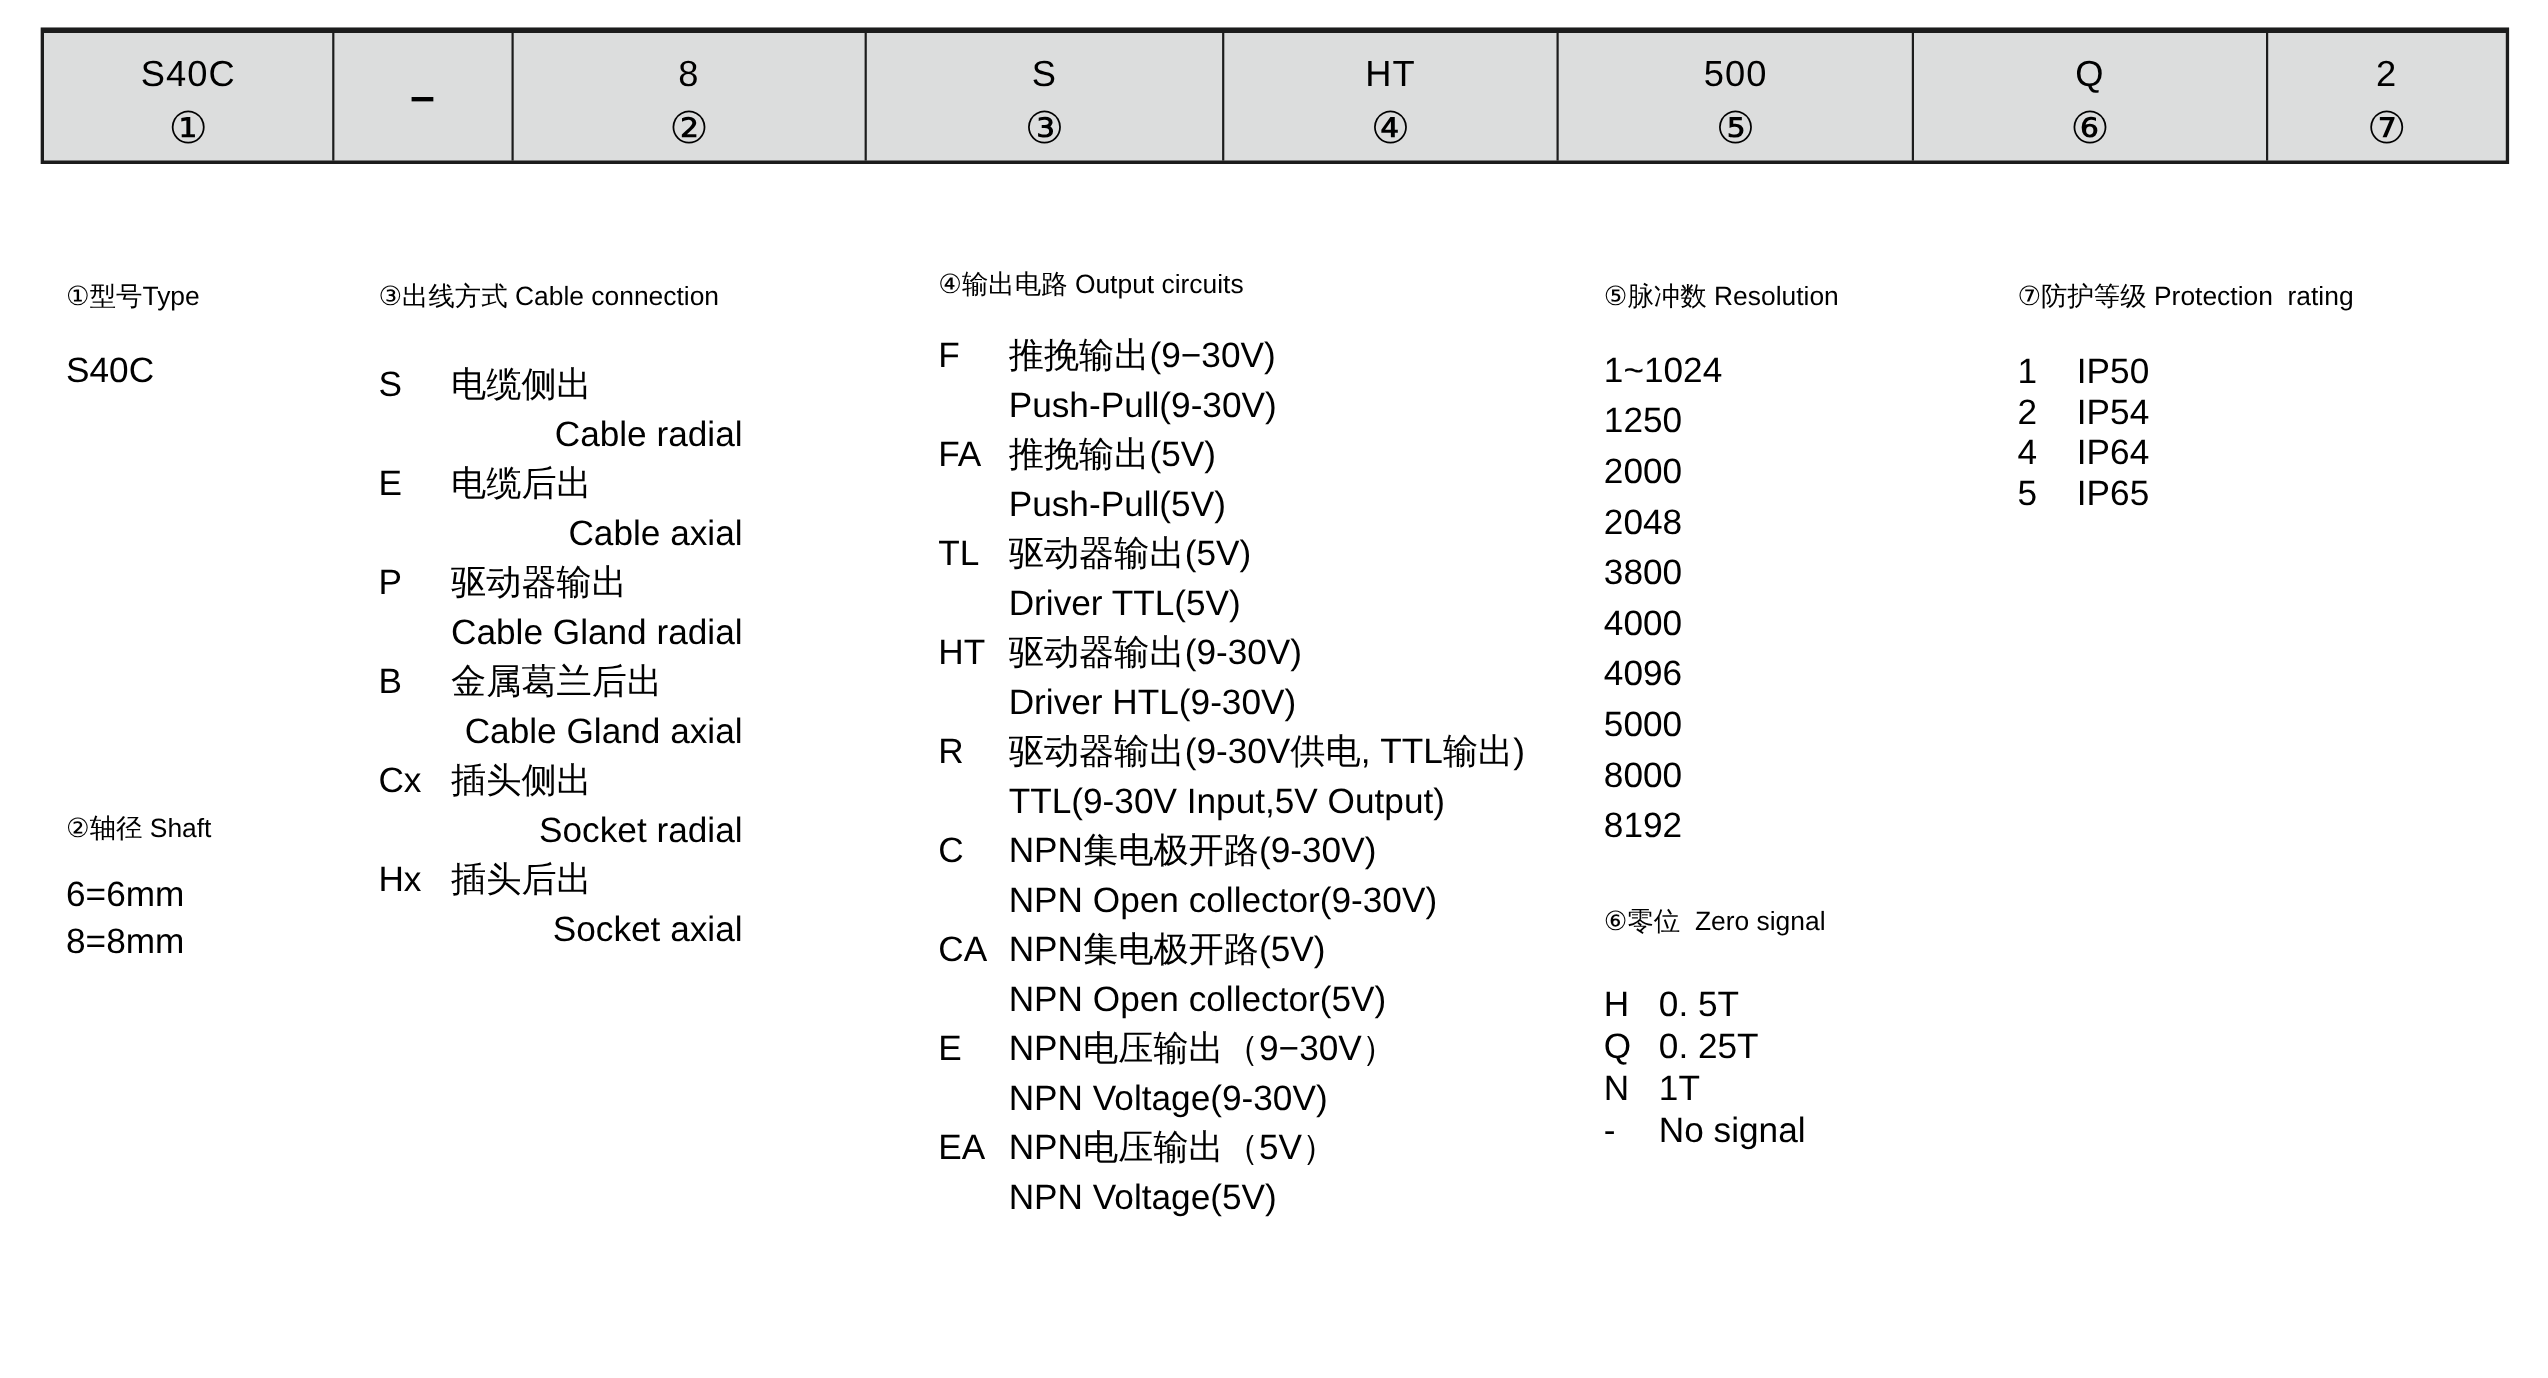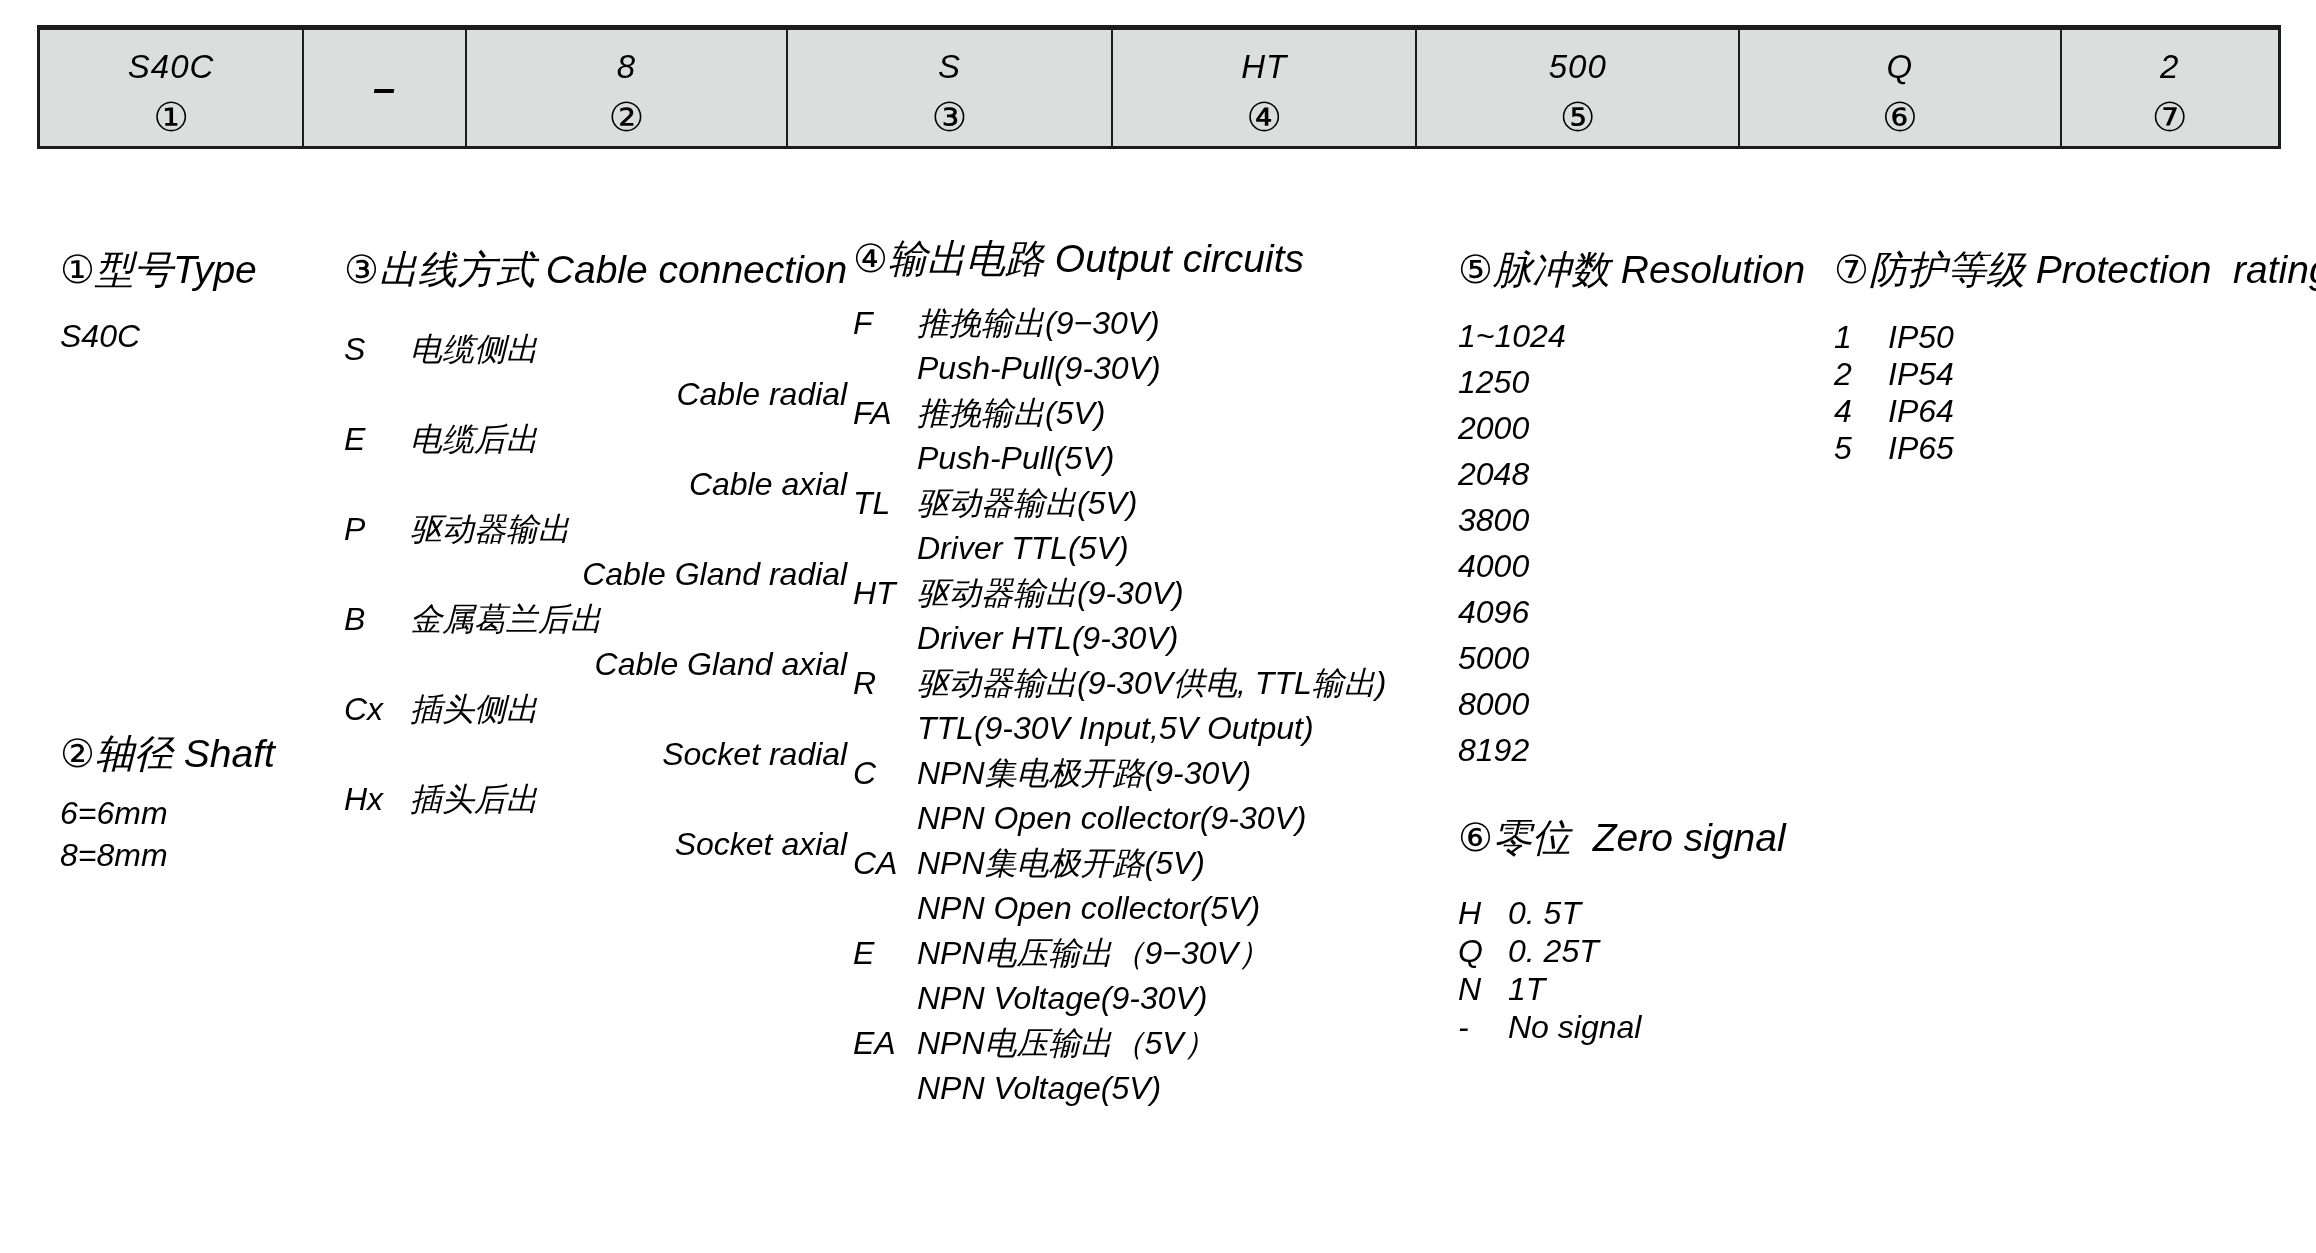--- a/index.html
+++ b/index.html
@@ -4,21 +4,20 @@
 <style>
   html, body { margin: 0; padding: 0; background: #ffffff; }
   .page {
     position: relative;
     width: 2316px;
     height: 1162px;
     background: #ffffff;
     color: #000000;
     font-family: "Liberation Sans", "DejaVu Sans", sans-serif;
     overflow: hidden;
-    font-style: italic;
   }
 
   
   .code-table {
     position: absolute;
     left: 37px;
     top: 25px;
     width: 2244px;
     height: 124px;
     display: flex;
@@ -44,21 +43,21 @@
   .code-cell:nth-child(6) { width: 14.44%; }
   .code-cell:nth-child(7) { width: 14.35%; }
   .code-cell:nth-child(8) { width: 9.76%; }
   .code-cell .val { font-size: 33px; line-height: 50px; letter-spacing: 1px; white-space: pre; }
   .code-cell .idx { font-size: 40px; line-height: 50px; }
   .code-cell.dash-cell { justify-content: center; padding-top: 0; }
   .code-cell.dash-cell .val { font-weight: 700; font-size: 40px; }
 
   
   .col { position: absolute; }
-  .sec-title { font-size: 39px; line-height: 45px; white-space: pre; }
+  .sec-title { font-size: 24px; line-height: 45px; white-space: pre; }
   .line { font-size: 32px; line-height: 45px; white-space: pre; }
   .row { display: flex; }
   .row .code { flex: none; white-space: pre; }
 
   
   .col-type { left: 60px; top: 247px; }
   .col-type .model { margin-top: 22px; }
   .col-type .shaft-title { margin-top: 372px; }
   .col-type .shaft-list { margin-top: 16px; }
   .col-type .shaft-list .line { line-height: 42px; }

